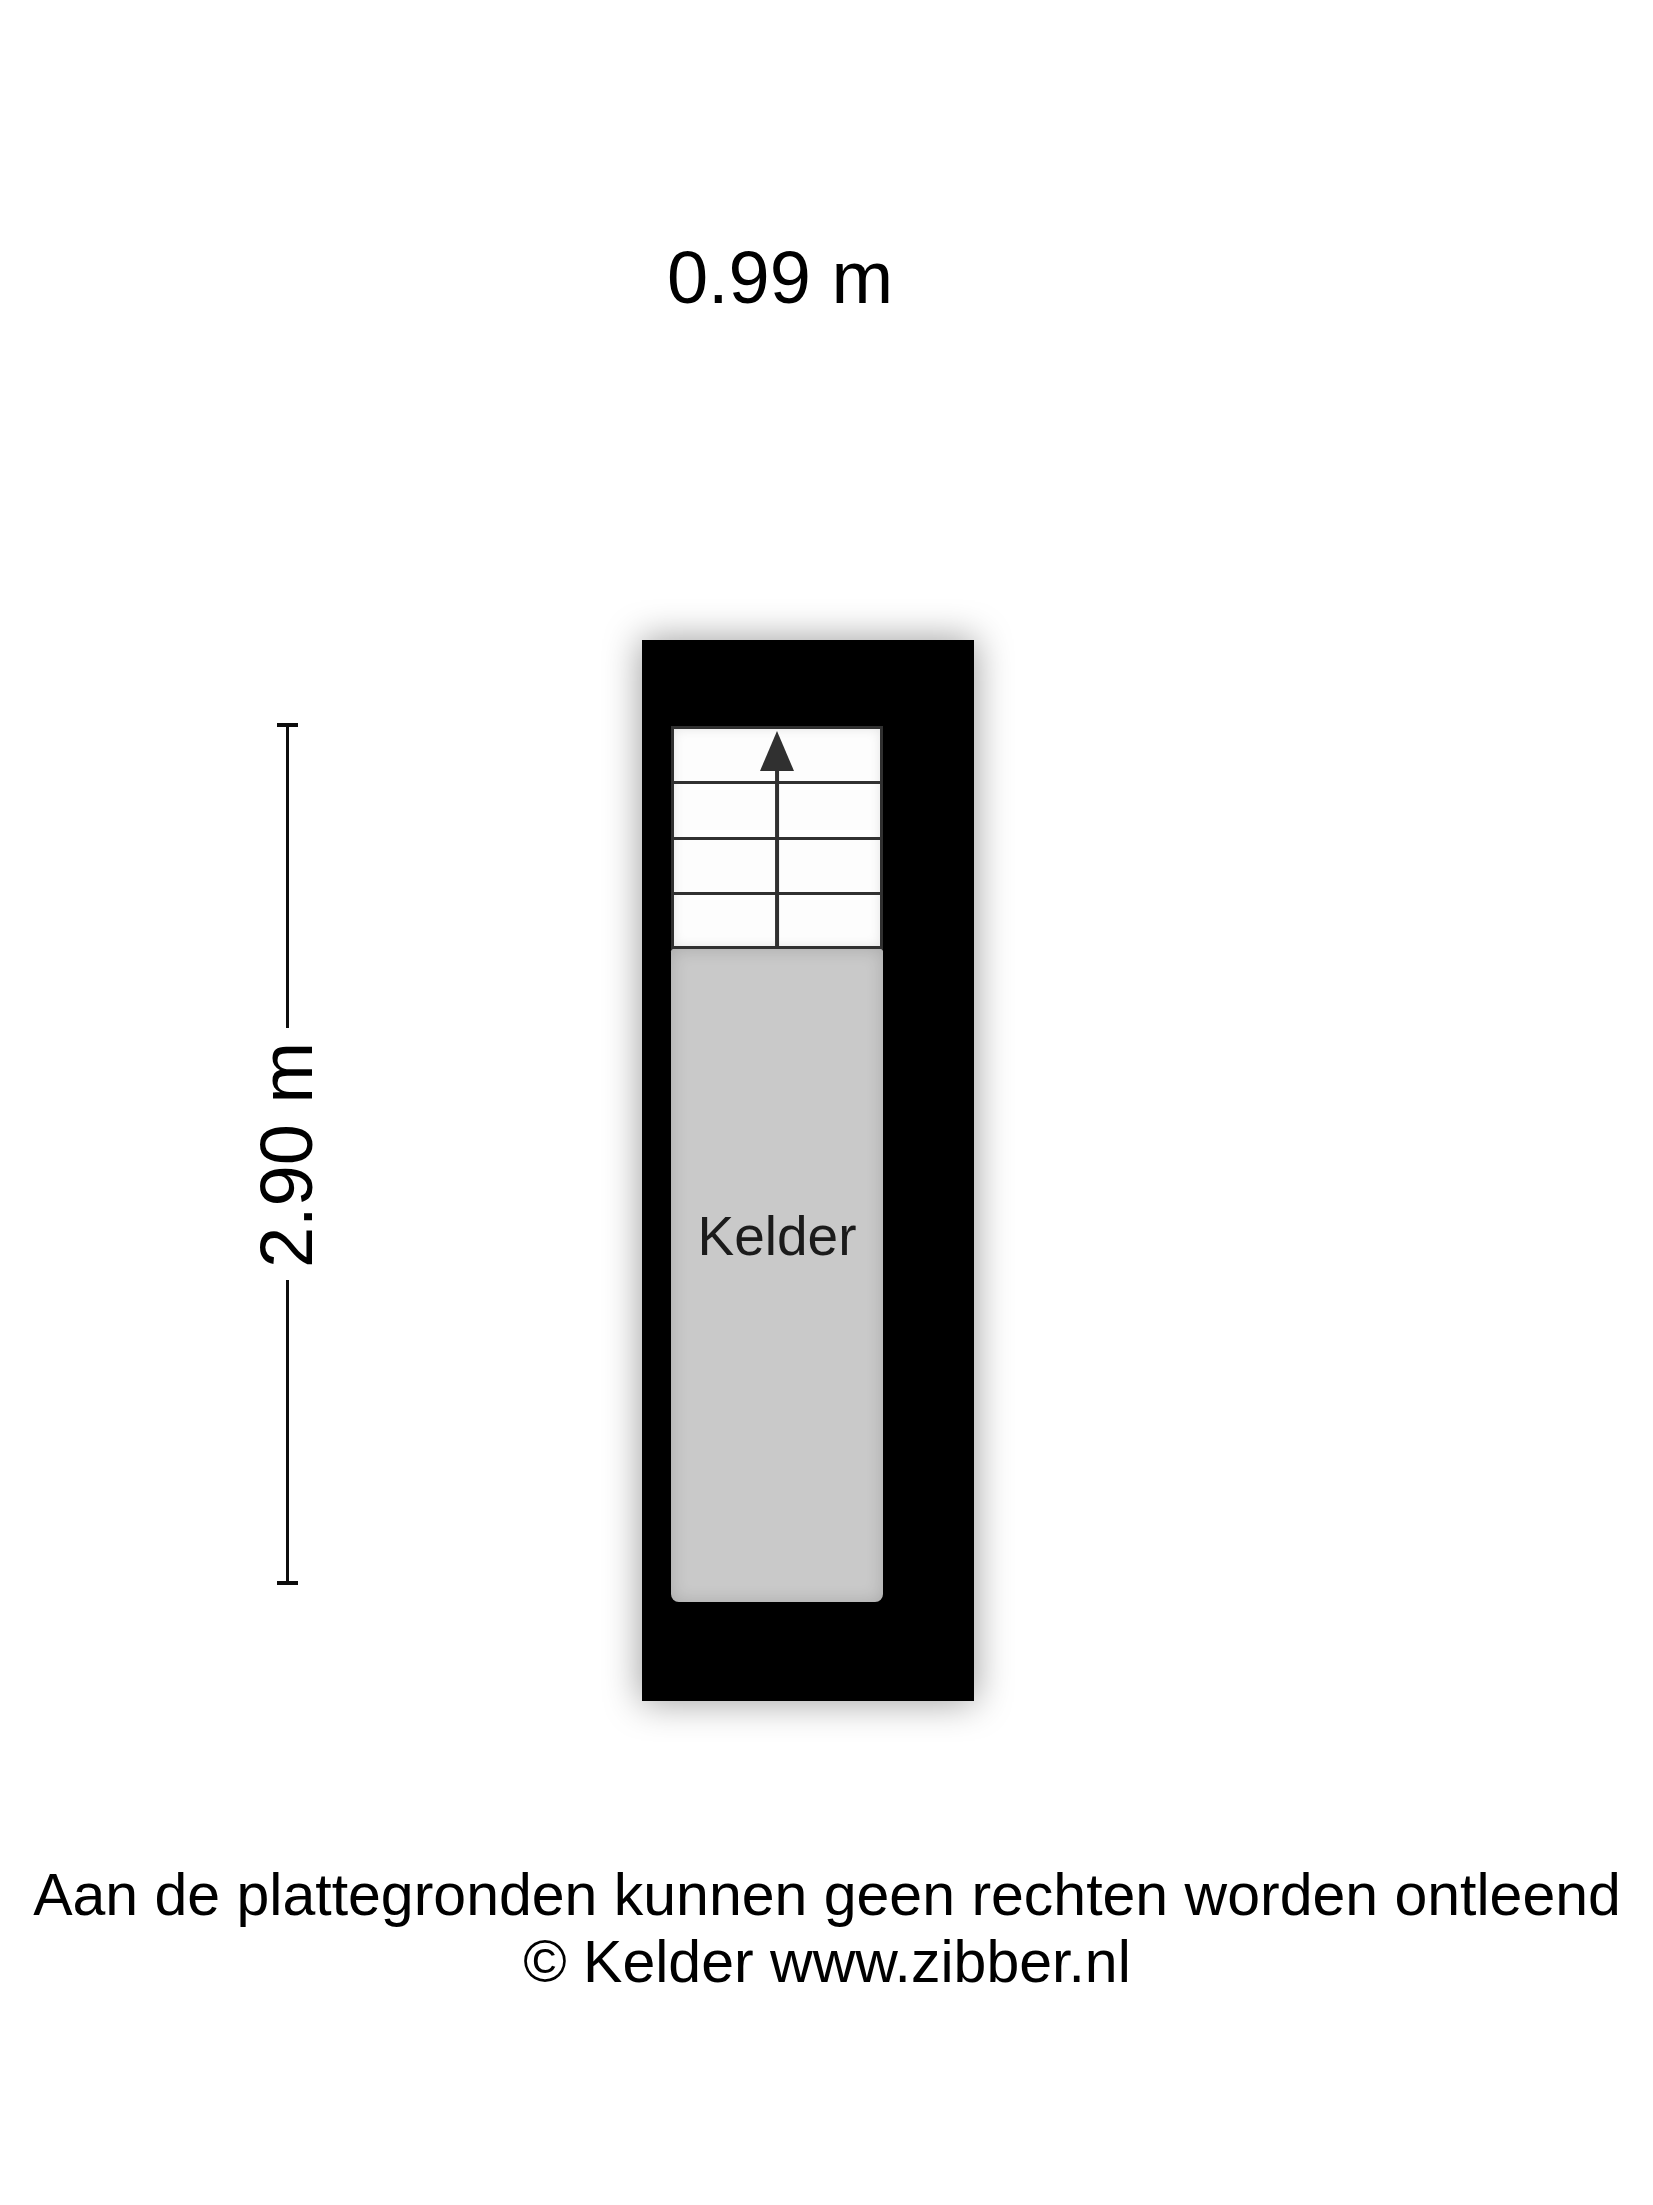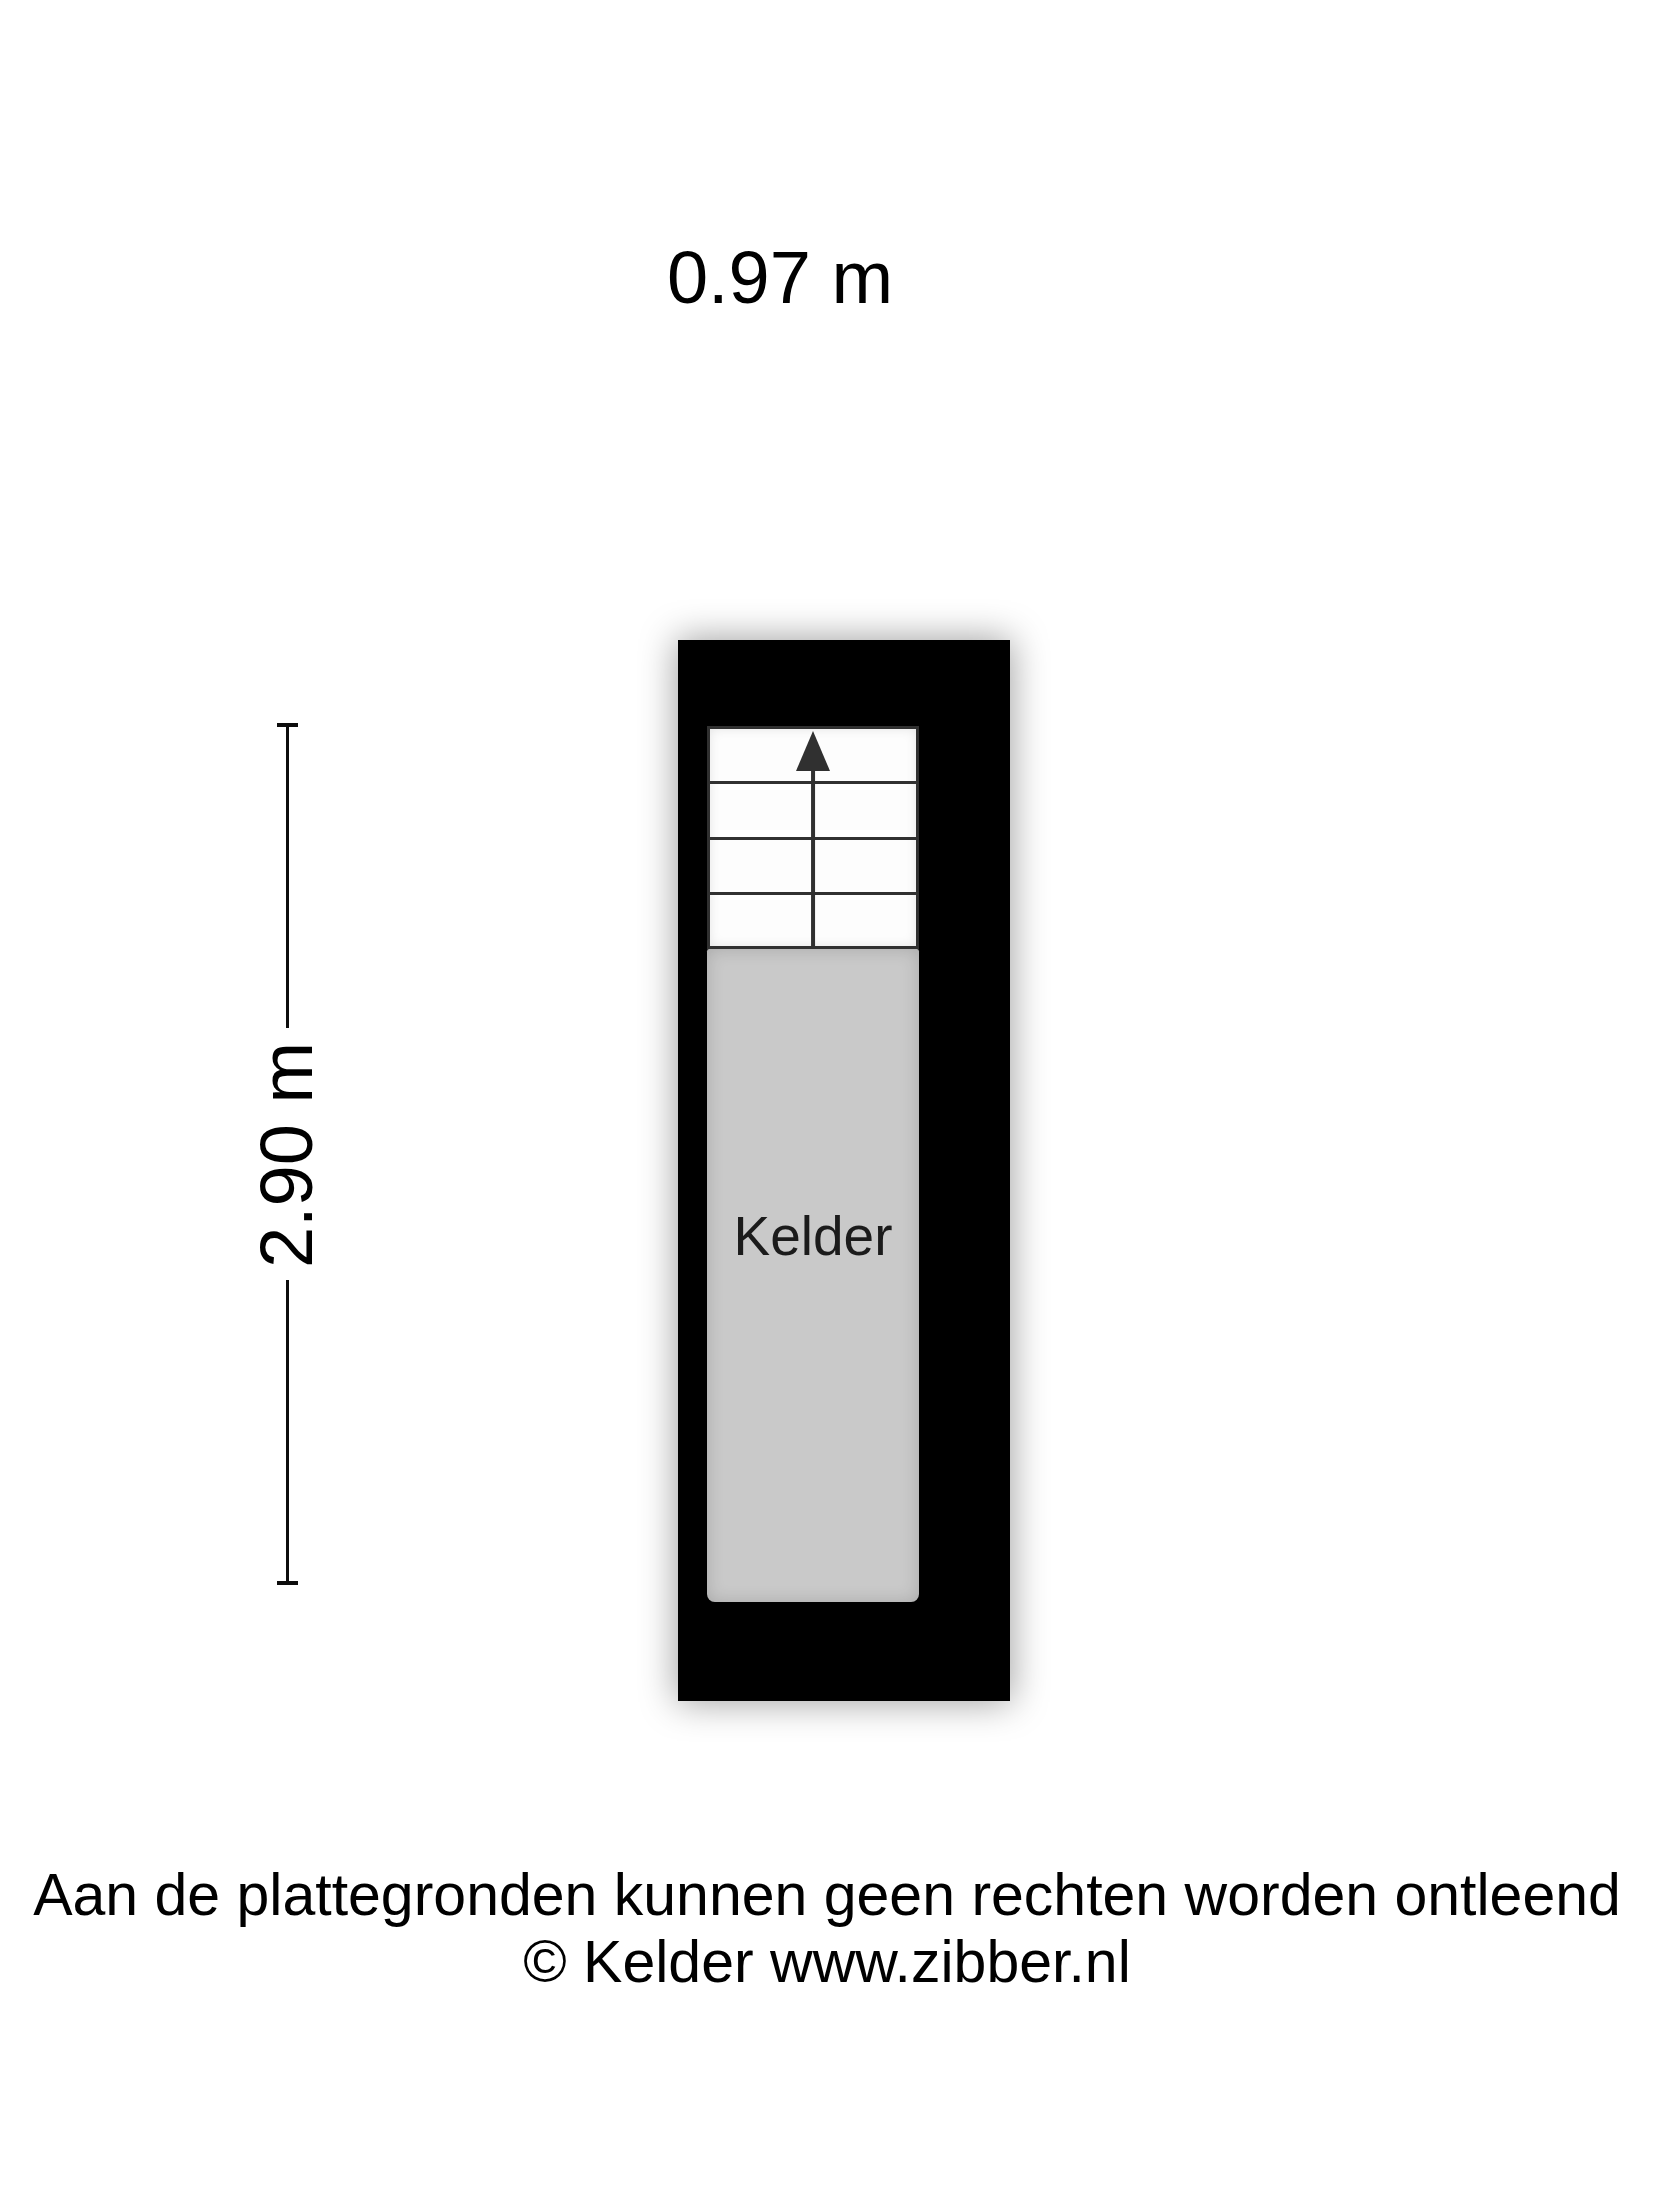--- a/index.html
+++ b/index.html
@@ -67,21 +67,20 @@
 
   
   .plan {
     position: absolute;
     left: 642px;
     top: 640px;
     width: 332px;
     height: 1061px;
     background: var(--wall, #000000);
     box-shadow: 0 0 35px 2.4px rgba(0, 0, 0, 0.38);
-    margin-left: 36px;
   }
 
   
   .stairs {
     position: absolute;
     left: 29px;
     top: 86px;
     width: 212px;
     height: 223px;
     box-sizing: border-box;
@@ -152,21 +151,21 @@
     font-size: 59px;
     line-height: 67px;
     color: var(--text, #000000);
   }
 </style>
 </head>
 <body>
 
 <div class="canvas">
 
-  <div class="width-label">0.97 m</div>
+  <div class="width-label">0.99 m</div>
 
   <div class="vdim">
     <div class="cap top"></div>
     <div class="seg seg1"></div>
     <div class="vdim-label">2.90 m</div>
     <div class="seg seg2"></div>
     <div class="cap bottom"></div>
   </div>
 
   <div class="plan">

